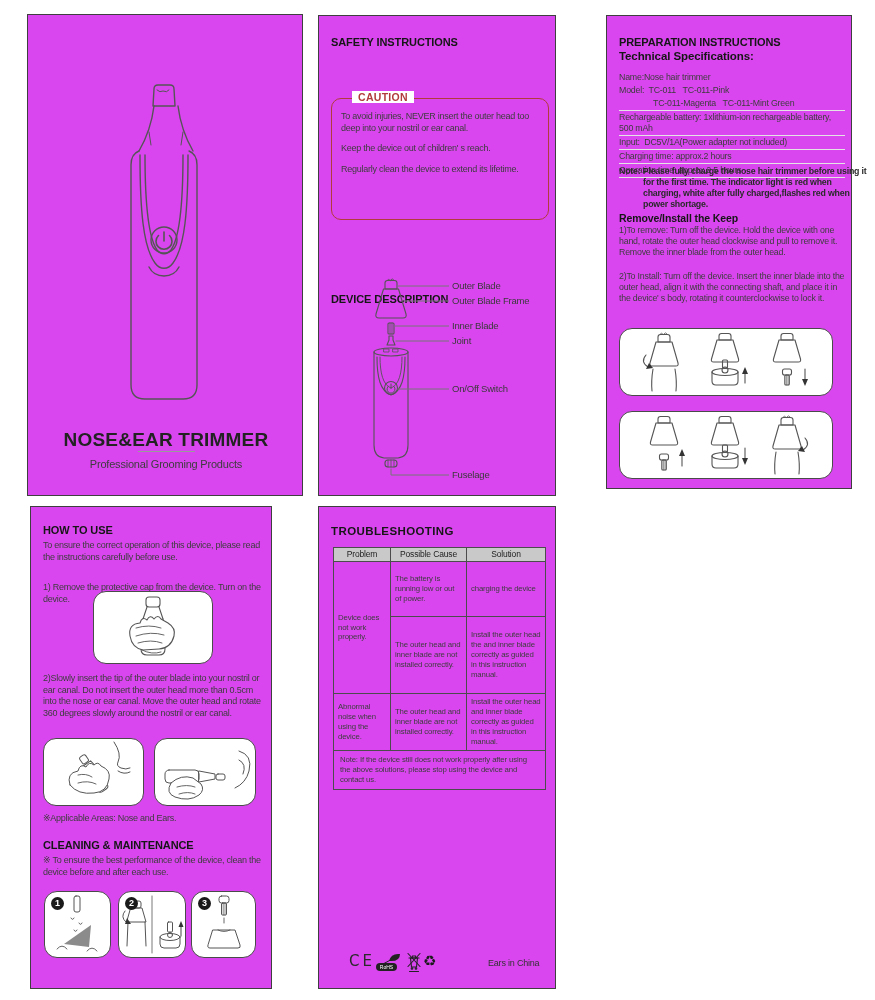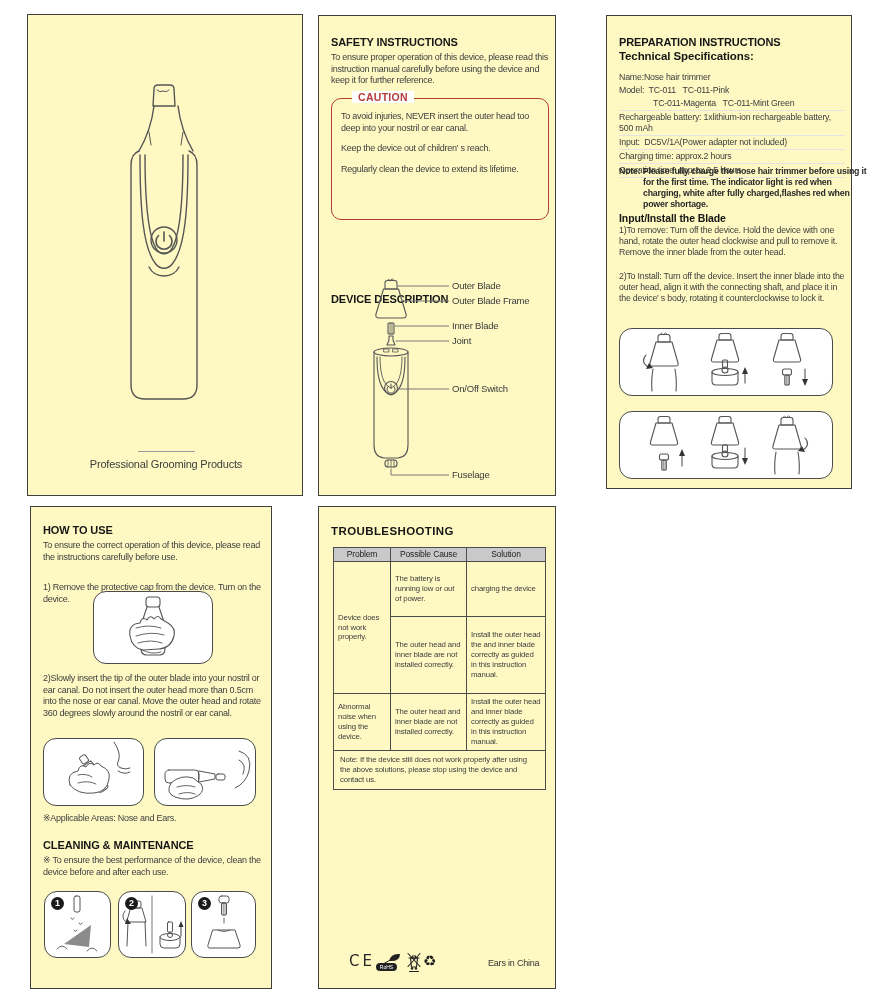--- a/index.html
+++ b/index.html
@@ -1,21 +1,21 @@
 <!DOCTYPE html>
 <html><head>
 <meta charset="utf-8">
 <style>
   html,body{margin:0;padding:0;}
   body{
     width:875px;height:1000px;background:#ffffff;position:relative;
     font-family:"Liberation Sans","DejaVu Sans",sans-serif;color:#3d3d3d;
     overflow:hidden;
   }
-  .panel{position:absolute;border:1px solid #3f3f3f;background:#fef9c3;box-sizing:border-box;}
+  .panel{position:absolute;border:1px solid #3f3f3f;background:#d946ef;box-sizing:border-box;}
   .abs{position:absolute;}
   .h1{font-size:11px;font-weight:bold;color:#161616;letter-spacing:-0.1px;}
   .h2{font-size:10.5px;font-weight:bold;color:#161616;letter-spacing:-0.1px;}
   .body-text{font-size:9px;line-height:1.28;letter-spacing:-0.25px;color:#3d3d3d;}
   .small-text{font-size:8.8px;line-height:11px;letter-spacing:-0.2px;color:#3d3d3d;}
   svg{display:block;}
   .line-art{stroke:#555;fill:none;stroke-width:1.3;stroke-linecap:round;stroke-linejoin:round;}
 
   
   .cover-title{font-size:19px;font-weight:bold;color:#222;text-align:center;letter-spacing:0.2px;}
@@ -70,27 +70,27 @@
       <path d="M59,55 l-2,13" style="stroke-width:1"></path>
       <path d="M15,74 q-8,3 -8,14 v220 q0,14 14,14 h38 q14,0 14,-14 v-220 q0,-11 -8,-14"></path>
       <path d="M16,78 C16,132 19,170 31,186 C36,193 44,193 49,186 C61,170 64,132 64,78"></path>
       <path d="M21,78 C21,128 24,160 33,173 C37,178 43,178 47,173 C56,160 59,128 59,78"></path>
       <path d="M25,190 C31,202 49,202 55,190"></path>
       <circle cx="40" cy="163" r="13"></circle>
       <path d="M40,155 v9" style="stroke-width:1.6"></path>
       <path d="M34.5,158.5 a8,8 0 1 0 11,0" style="stroke-width:1.6"></path>
     </g>
   </svg>
+  <div class="abs cover-title" style="left:0;top:414px;width:276px;">NOSE&amp;EAR TRIMMER</div>
   <div class="abs cover-divider" style="left:110px;top:436px;"></div>
   <div class="abs cover-sub" style="left:0;top:443px;width:276px;">Professional Grooming Products</div>
 </div>
 
 <div class="panel" style="left:318px;top:15px;width:238px;height:481px;">
   <div class="abs h1" style="left:12px;top:20px;">SAFETY INSTRUCTIONS</div>
-  <div class="abs body-text" style="left:12px;top:36px;width:217px;">To ensure proper operation of this device, please read this instruction manual carefully before using the device and keep it for further reference.</div>
 
   <div class="caution-box" style="left:12px;top:82px;width:218px;height:122px;border-radius:10px;">
     <div class="caution-label">CAUTION</div>
     <div style="padding:12px 9px 6px 9px;">
       <div class="caution-item">To avoid injuries, NEVER insert the outer head too deep into your nostril or ear canal.</div>
       <div class="caution-item">Keep the device out of children' s reach.</div>
       <div class="caution-item">Regularly clean the device to extend its lifetime.</div>
     </div>
   </div>
 
@@ -149,21 +149,21 @@
     <div class="spec-row">Model:  TC-011   TC-011-Pink</div>
     <div class="spec-row spec-indent spec-sep">TC-011-Magenta   TC-011-Mint Green</div>
     <div class="spec-row spec-sep">Rechargeable battery: 1xlithium-ion rechargeable battery, 500 mAh</div>
     <div class="spec-row spec-sep">Input:  DC5V/1A(Power adapter not included)</div>
     <div class="spec-row spec-sep">Charging time: approx.2 hours</div>
     <div class="spec-row spec-sep">Operation time: approx.2.5 hours</div>
   </div>
 
   <div class="abs small-text prep-note" style="left:12px;top:150px;width:228px;">Note: Please fully charge the nose hair trimmer before using it for the first time. The indicator light is red when charging, white after fully charged,flashes red when power shortage.</div>
 
-  <div class="abs h2" style="left:12px;top:196px;">Input/Install the Blade</div>
+  <div class="abs h2" style="left:12px;top:196px;">Remove/Install the Keep</div>
   <div class="abs small-text" style="left:12px;top:209px;width:228px;">1)To remove: Turn off the device. Hold the device with one hand, rotate the outer head clockwise and pull to remove it. Remove the inner blade from the outer head.</div>
   <div class="abs small-text" style="left:12px;top:255px;width:228px;">2)To Install: Turn off the device. Insert the inner blade into the outer head, align it with the connecting shaft, and place it in the device' s body, rotating it counterclockwise to lock it.</div>
 
   <div class="round-box" style="left:12px;top:312px;width:214px;height:68px;">
     <svg width="211" height="65" viewBox="0 0 211 65">
       <g class="line-art" style="stroke-width:1.1">
 
         <g transform="translate(24,2)">
           <path d="M14,11 v-5 q0,-2.5 2.5,-2.5 h7 q2.5,0 2.5,2.5 v5 z"></path>
           <path d="M16,3.2 q1.6,-2.2 3,0 M20,2.8 q1.6,-2.2 3,0" style="stroke-width:0.8"></path>

